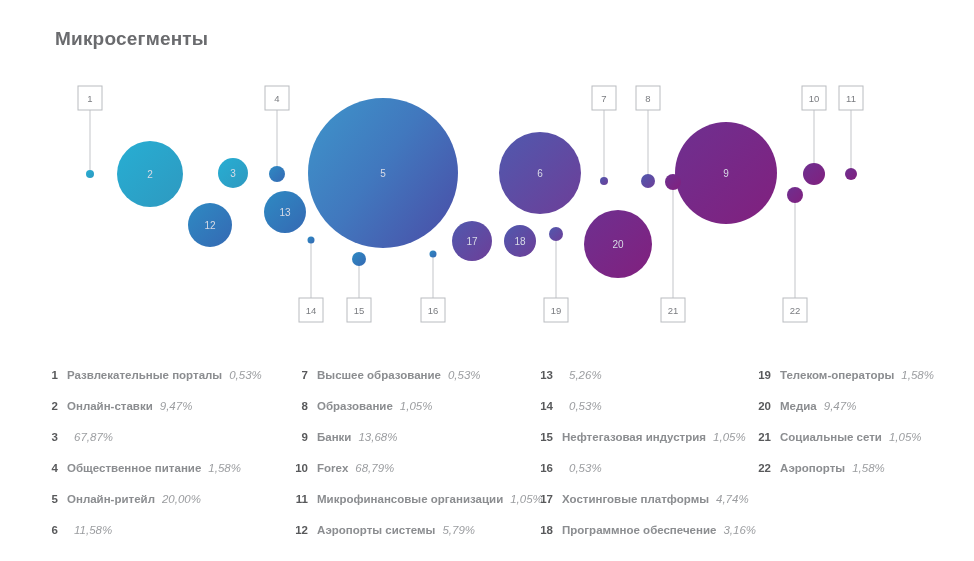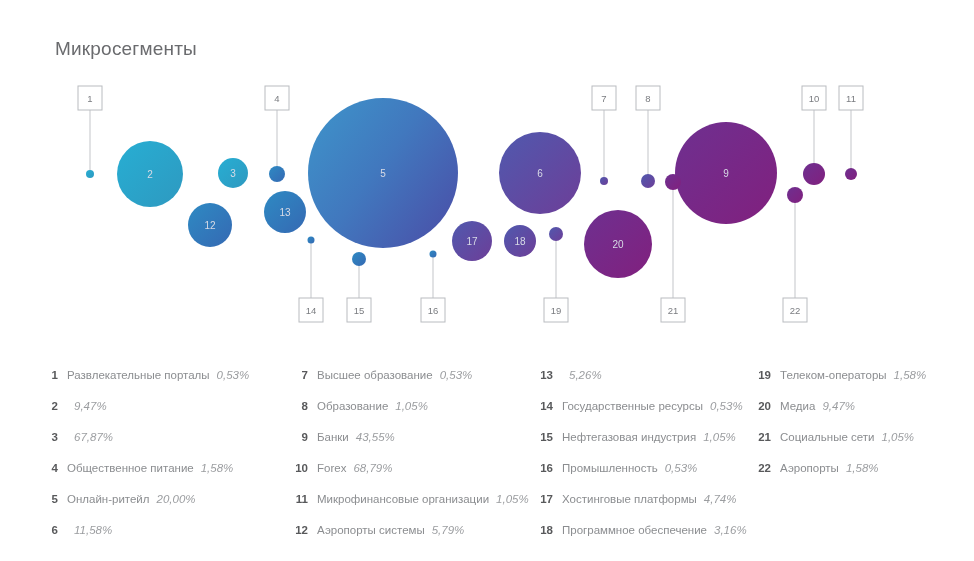--- a/index.html
+++ b/index.html
@@ -5,21 +5,21 @@
   html,body{margin:0;padding:0;background:#ffffff;}
   body{
     width:974px;height:561px;
     font-family:"Liberation Sans","DejaVu Sans",sans-serif;
     color:#6d6e71;
     position:relative;
     overflow:hidden;
   }
   #page-title{
     position:absolute;left:55px;top:28px;
-    font-size:19px;color:#6a6b6e;letter-spacing:.2px;font-weight:400;margin-top:10px;
+    font-size:19px;color:#6a6b6e;letter-spacing:.2px;font-weight:700;
   }
   #chart-area{
     position:absolute;left:0;top:70px;width:974px;height:270px;
   }
   #chart-svg{display:block;}
   .bubble-label{
     font-family:"Liberation Sans","DejaVu Sans",sans-serif;
     font-size:10px;fill:#d8dbe6;
     text-anchor:middle;dominant-baseline:central;
   }
@@ -47,21 +47,21 @@
     display:flex;align-items:baseline;
     height:31px;line-height:31px;
     white-space:nowrap;
   }
   .legend-num{
     min-width:20px;text-align:right;
     font-size:11.5px;font-weight:bold;color:#58595b;
     margin-right:9px;
   }
   .legend-name{
-    font-size:11.5px;color:#8b8d90;font-weight:400;
+    font-size:11.5px;color:#8b8d90;font-weight:700;
   }
   .legend-val{
     font-size:11.5px;color:#9b9da0;font-weight:400;
     margin-left:7px;
     font-style:italic;
   }
 </style>
 </head>
 <body>
 
@@ -195,20 +195,21 @@
 
 <div id="legend">
     <div class="legend-col c1">
       <div class="legend-item">
         <span class="legend-num">1</span>
         <span class="legend-name">Развлекательные порталы</span>
         <span class="legend-val">0,53%</span>
       </div>
       <div class="legend-item">
         <span class="legend-num">2</span>
+        <span class="legend-name">Онлайн-ставки</span>
         <span class="legend-val">9,47%</span>
       </div>
       <div class="legend-item">
         <span class="legend-num">3</span>
         <span class="legend-val">67,87%</span>
       </div>
       <div class="legend-item">
         <span class="legend-num">4</span>
         <span class="legend-name">Общественное питание</span>
         <span class="legend-val">1,58%</span>
@@ -230,21 +231,21 @@
         <span class="legend-val">0,53%</span>
       </div>
       <div class="legend-item">
         <span class="legend-num">8</span>
         <span class="legend-name">Образование</span>
         <span class="legend-val">1,05%</span>
       </div>
       <div class="legend-item">
         <span class="legend-num">9</span>
         <span class="legend-name">Банки</span>
-        <span class="legend-val">43,55%</span>
+        <span class="legend-val">13,68%</span>
       </div>
       <div class="legend-item">
         <span class="legend-num">10</span>
         <span class="legend-name">Forex</span>
         <span class="legend-val">68,79%</span>
       </div>
       <div class="legend-item">
         <span class="legend-num">11</span>
         <span class="legend-name">Микрофинансовые организации</span>
         <span class="legend-val">1,05%</span>
@@ -255,31 +256,29 @@
         <span class="legend-val">5,79%</span>
       </div>
     </div>
     <div class="legend-col c3">
       <div class="legend-item">
         <span class="legend-num">13</span>
         <span class="legend-val">5,26%</span>
       </div>
       <div class="legend-item">
         <span class="legend-num">14</span>
-        <span class="legend-name">Государственные ресурсы</span>
         <span class="legend-val">0,53%</span>
       </div>
       <div class="legend-item">
         <span class="legend-num">15</span>
         <span class="legend-name">Нефтегазовая индустрия</span>
         <span class="legend-val">1,05%</span>
       </div>
       <div class="legend-item">
         <span class="legend-num">16</span>
-        <span class="legend-name">Промышленность</span>
         <span class="legend-val">0,53%</span>
       </div>
       <div class="legend-item">
         <span class="legend-num">17</span>
         <span class="legend-name">Хостинговые платформы</span>
         <span class="legend-val">4,74%</span>
       </div>
       <div class="legend-item">
         <span class="legend-num">18</span>
         <span class="legend-name">Программное обеспечение</span>

